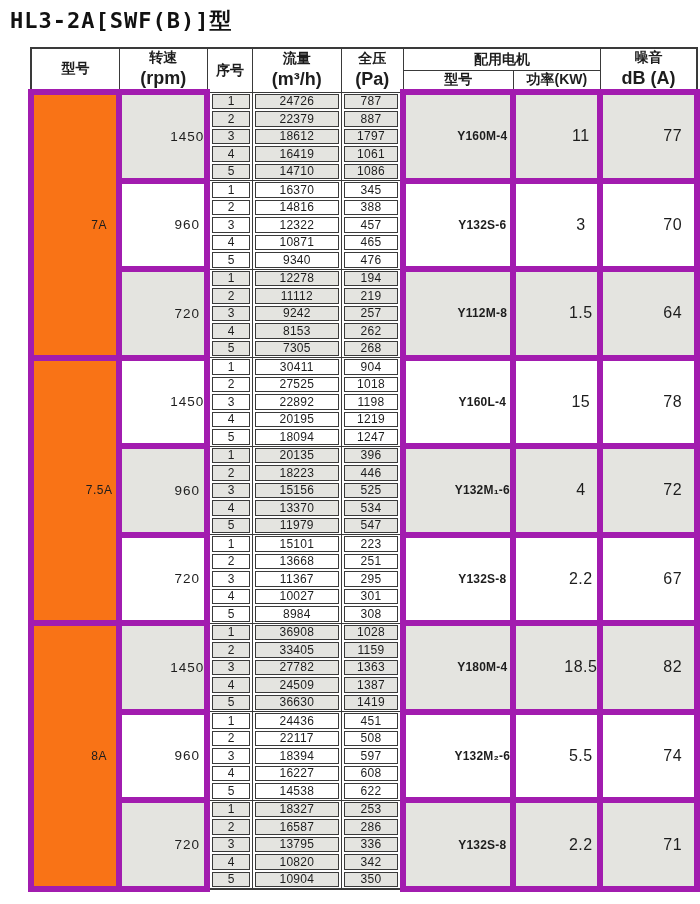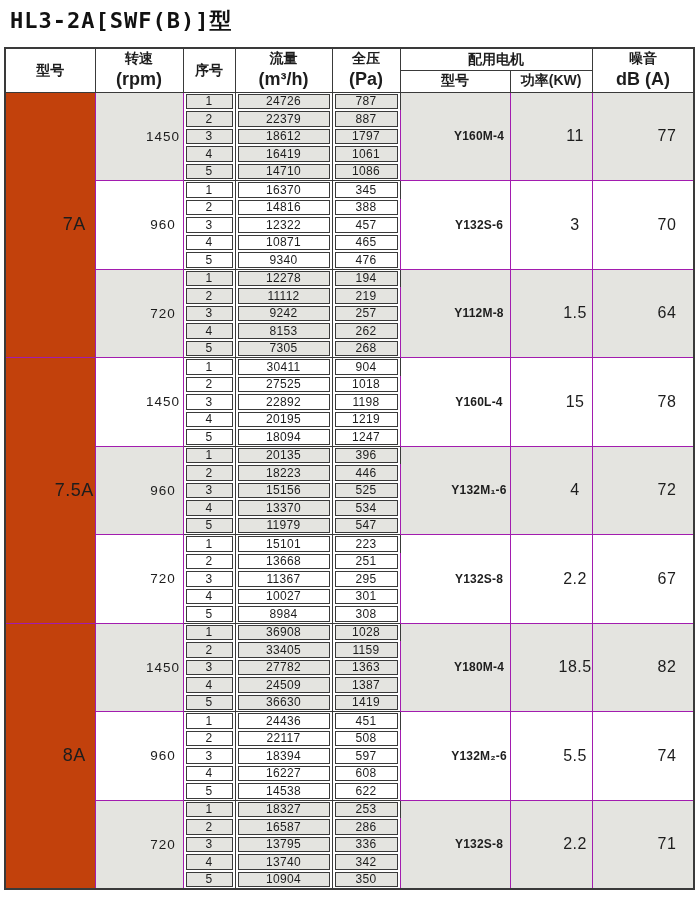--- a/index.html
+++ b/index.html
@@ -22,21 +22,21 @@
     top: 6px;
     font-family: "DejaVu Sans Mono", "DejaVu Sans", monospace;
     font-size: 22px;
     font-weight: 700;
     letter-spacing: 1px;
     color: #111111;
     white-space: nowrap;
   }
   table.spec {
     position: absolute;
-    left: 4px;
+    left: 28px;
     top: 47px;
     border-collapse: collapse;
     table-layout: fixed;
     border: 2px solid #3a3a3a;
   }
   thead tr { height: 22px; }
   th {
     border: 1px solid #3a3a3a;
     background: #ffffff;
     font-size: 14px;
@@ -49,36 +49,36 @@
   th .sub { font-size: 18px; font-weight: 700; }
   tr.body-row { height: 17.5px; }
   td {
     padding: 0;
     text-align: center;
     vertical-align: middle;
     font-size: 12.5px;
     border-left: 1px solid #3a3a3a;
     border-right: 1px solid #3a3a3a;
   }
-  td.span-cell { border: 1px solid #a21caf; padding-left: 48px; }
+  td.span-cell { border: 6px solid #a21caf; padding-left: 48px; }
   tr.block-end td { border-bottom: 1px solid #3a3a3a; }
   td.box-cell {
     padding: 1px 2px;
     background: #ffffff;
   }
   td.box-cell .box {
     border: 1px solid #3a3a3a;
     height: 13.5px;
     display: flex;
     align-items: center;
     justify-content: center;
     font-size: 12px;
     letter-spacing: 0.3px;
   }
-  td.model-cell { font-size: 18px; letter-spacing: 0.5px; background: #c2410c; }
+  td.model-cell { font-size: 12px; letter-spacing: 0.5px; background: #f97316; }
   td.rpm-cell { font-size: 13.5px; letter-spacing: 1px; }
   td.motor-cell { font-size: 12px; letter-spacing: 0.2px; font-weight: bold; }
   td.power-cell, td.noise-cell { font-size: 16px; letter-spacing: 0.5px; }
   .bg-gray { background: #e4e4e0; }
   .bg-white { background: #ffffff; }
 </style>
 </head>
 <body>
 
 <div class="page">
@@ -644,21 +644,21 @@
           </td>
           <td class="box-cell">
             <div class="box bg-gray">336</div>
           </td>
         </tr>
         <tr class="body-row">
           <td class="box-cell">
             <div class="box bg-gray">4</div>
           </td>
           <td class="box-cell">
-            <div class="box bg-gray">13740</div>
+            <div class="box bg-gray">10820</div>
           </td>
           <td class="box-cell">
             <div class="box bg-gray">342</div>
           </td>
         </tr>
         <tr class="body-row block-end">
           <td class="box-cell">
             <div class="box bg-gray">5</div>
           </td>
           <td class="box-cell">

